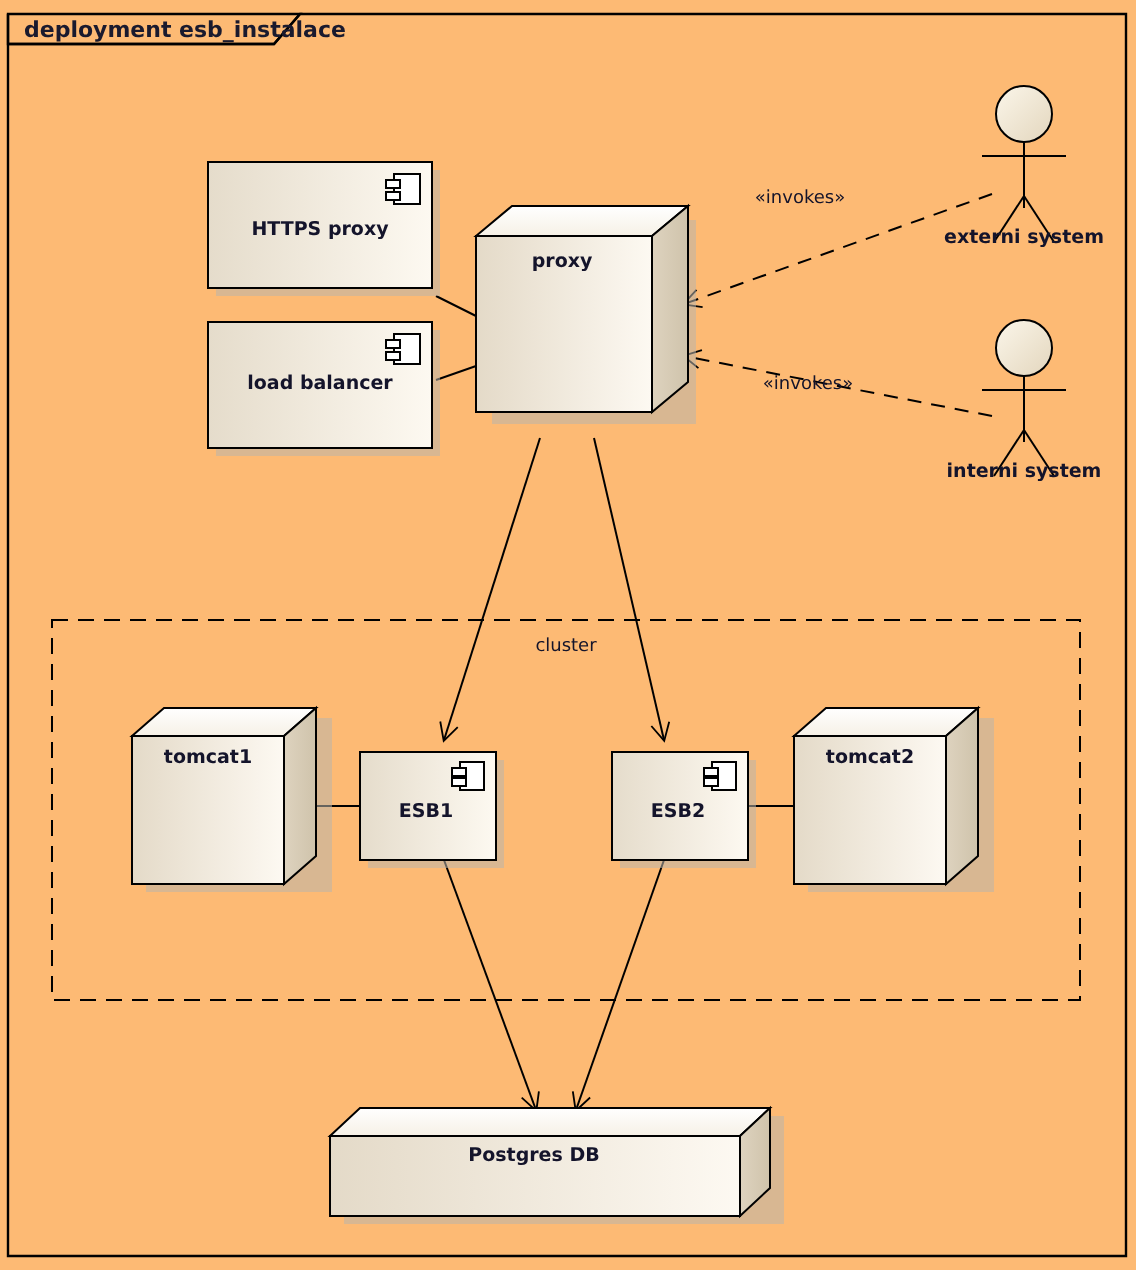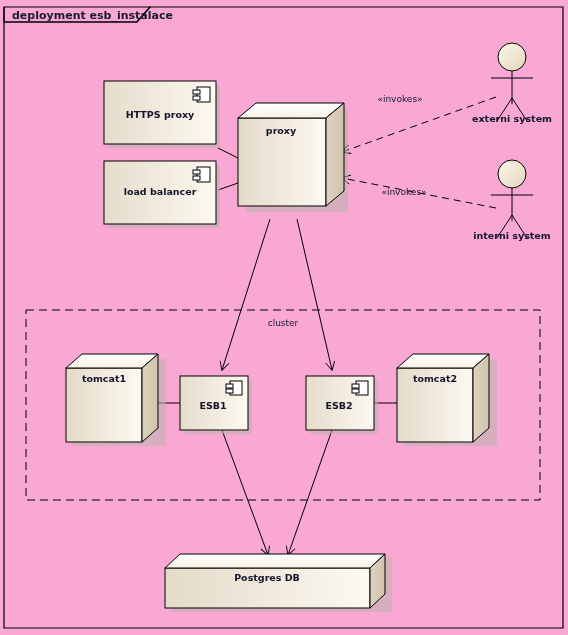--- a/index.html
+++ b/index.html
@@ -7,21 +7,21 @@
     padding: 0;
     background: #ffffff;
   }
   body {
     font-family: "DejaVu Sans", sans-serif;
   }
   #stage {
     position: relative;
     width: 568px;
     height: 635px;
-    background: #f9a8d4;
+    background: #fdba74;
     overflow: hidden;
   }
   #diagram-svg {
     position: absolute;
     left: 0;
     top: 0;
     width: 568px;
     height: 635px;
   }
   .frame-title {

